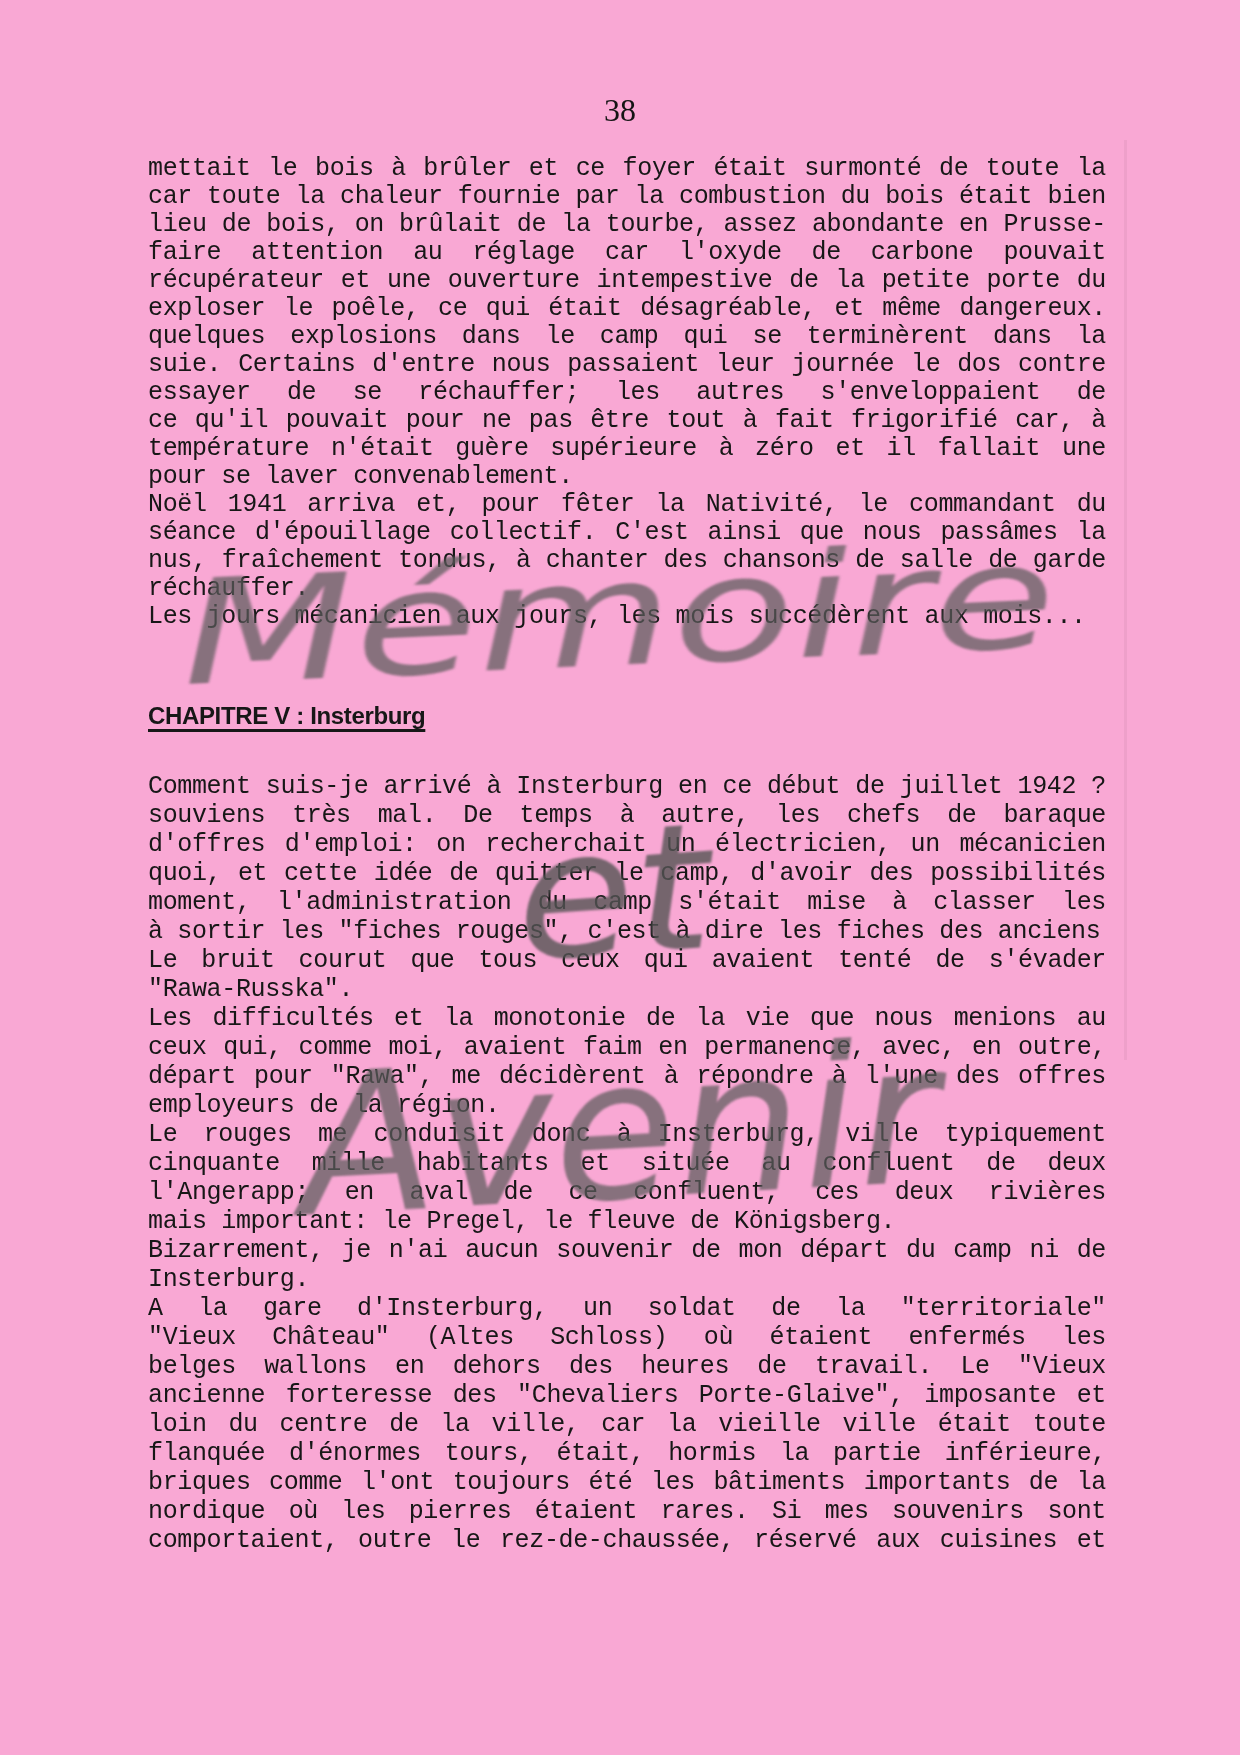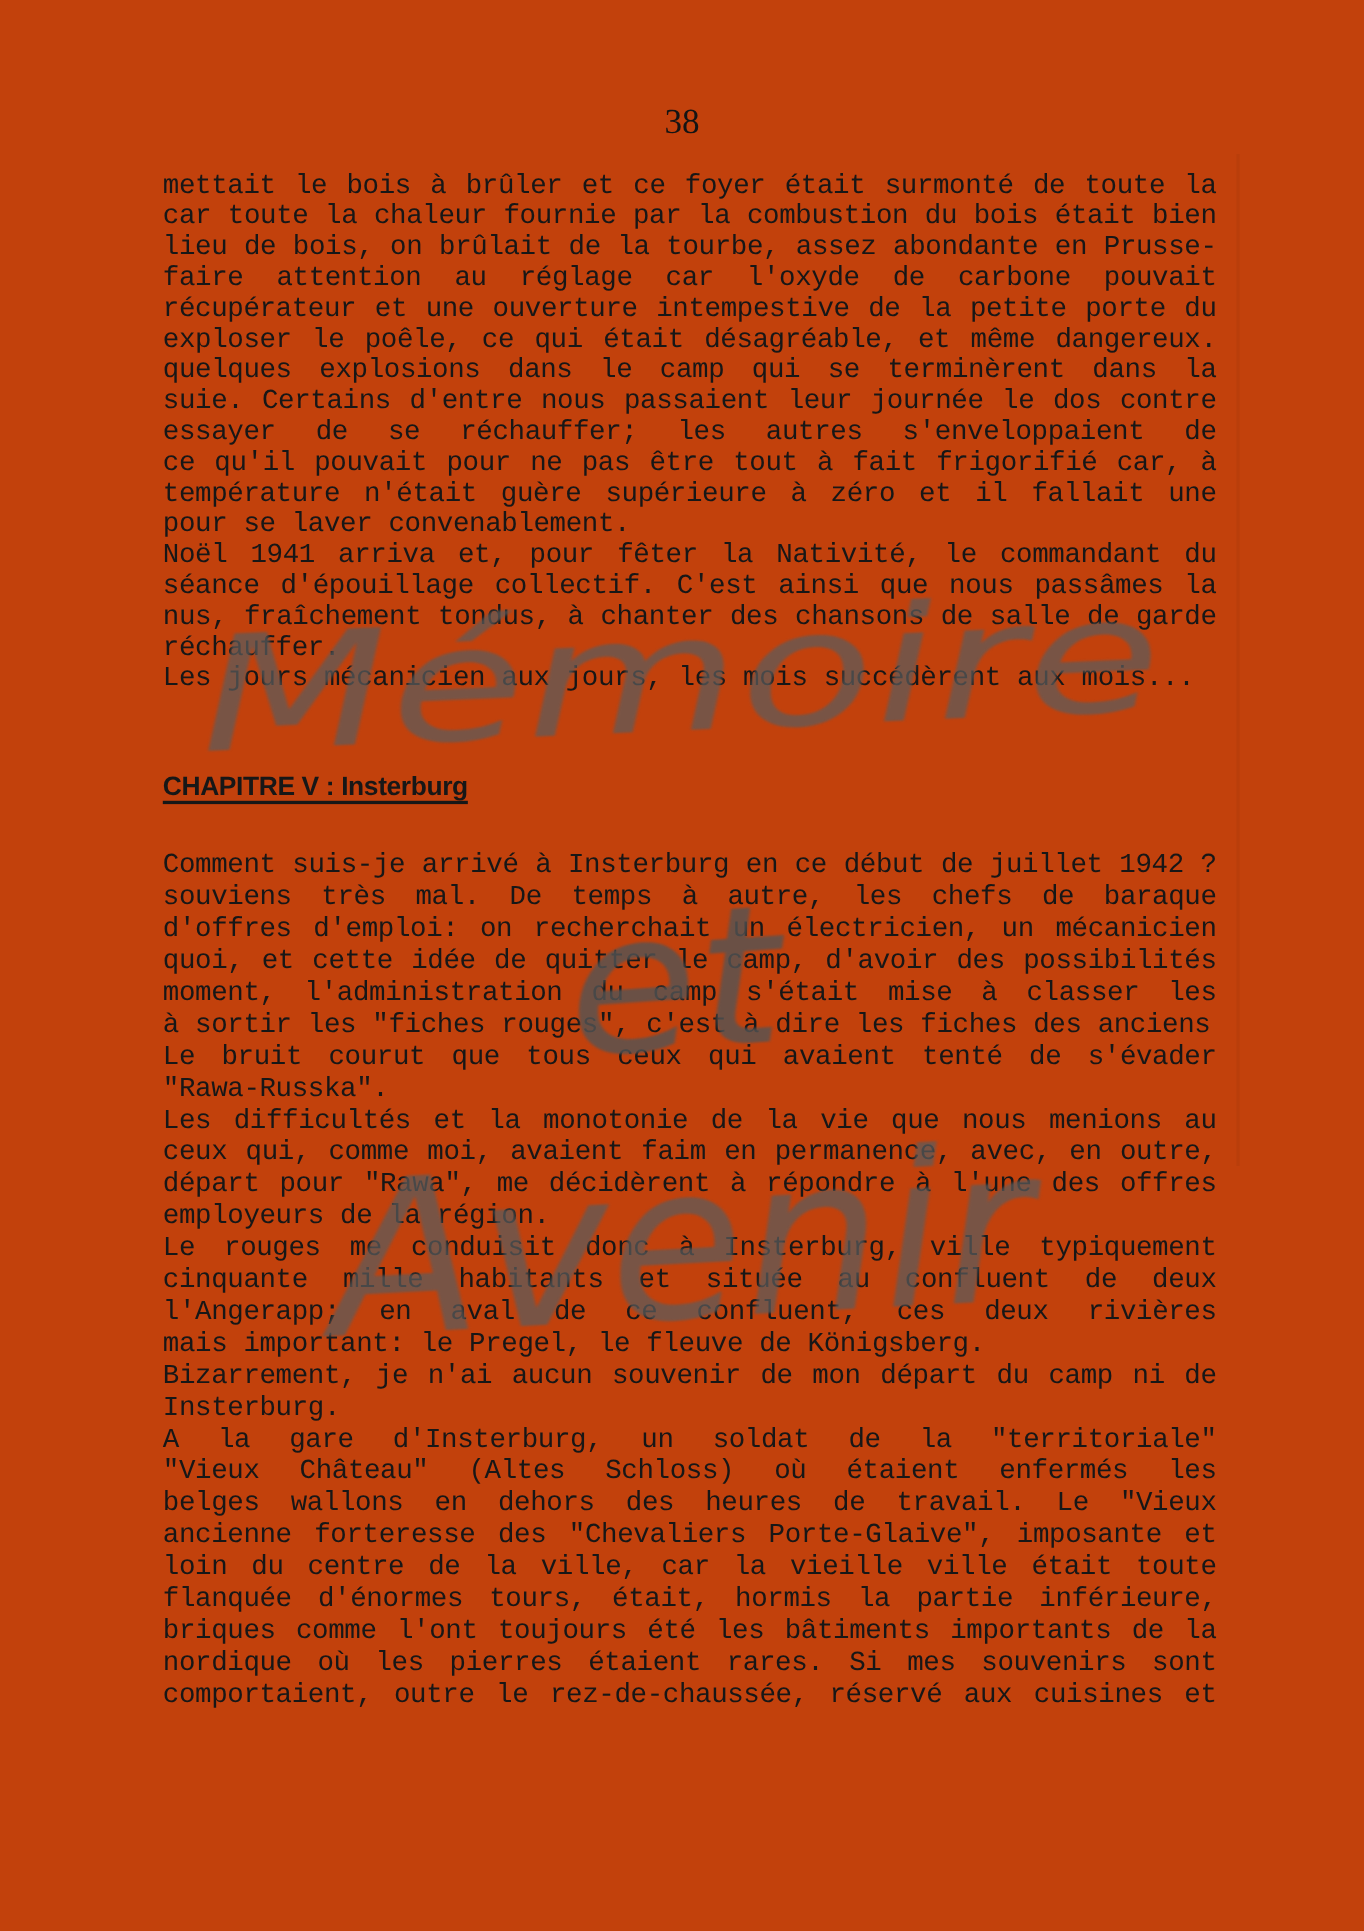--- a/index.html
+++ b/index.html
@@ -1,20 +1,20 @@
 <!DOCTYPE html>
 <html><head>
 <meta charset="utf-8">
 <style>
   html, body { margin: 0; padding: 0; background: #e8e8e8; }
   .page {
     position: relative;
     width: 1240px;
     height: 1755px;
-    background: #c2410c;
+    background: #f9a8d4;
     overflow: hidden;
     font-family: "Liberation Sans", sans-serif;
     color: #141414;
   }
   .page-number {
     position: absolute;
     left: 0;
     top: 92px;
     width: 1240px;
     text-align: center;

